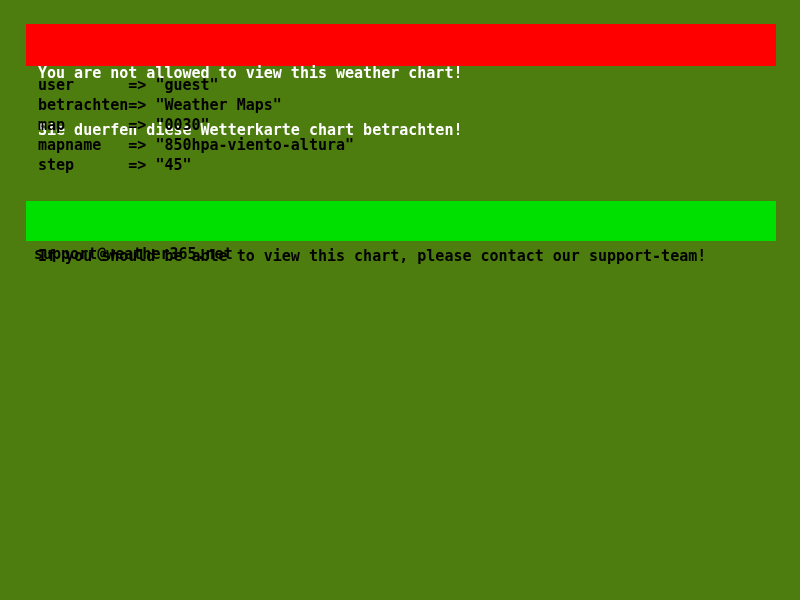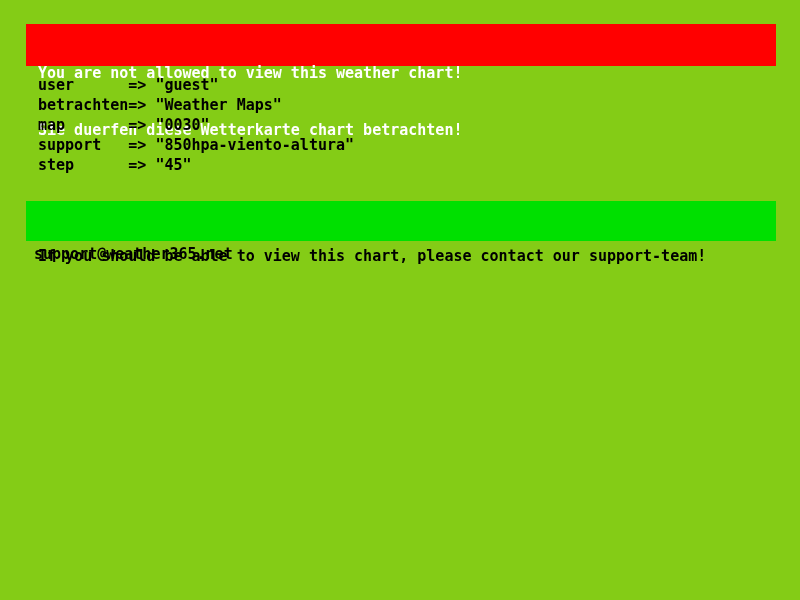--- a/index.html
+++ b/index.html
@@ -13,21 +13,21 @@
     font-family: "DejaVu Sans Mono", monospace;
     font-weight: bold;
     font-size: 15px;
     color: #000000;
   }
   .page {
     position: relative;
     width: 800px;
     height: 600px;
     overflow: hidden;
-    background: #84cc16;
+    background: #4d7c0f;
   }
   .banner {
     position: absolute;
     left: 26px;
     width: 750px;
     box-sizing: border-box;
     padding: 2px 12px;
     line-height: 19px;
     white-space: pre;
   }
@@ -91,21 +91,21 @@
       <span class="detail-key">betrachten</span>
       <span class="detail-arrow">=&gt;</span>
       <span class="detail-value">"Weather Maps"</span>
     </div>
     <div class="detail-row">
       <span class="detail-key">map</span>
       <span class="detail-arrow">=&gt;</span>
       <span class="detail-value">"0030"</span>
     </div>
     <div class="detail-row">
-      <span class="detail-key">support</span>
+      <span class="detail-key">mapname</span>
       <span class="detail-arrow">=&gt;</span>
       <span class="detail-value">"850hpa-viento-altura"</span>
     </div>
     <div class="detail-row">
       <span class="detail-key">step</span>
       <span class="detail-arrow">=&gt;</span>
       <span class="detail-value">"45"</span>
     </div>
   </div>
 

